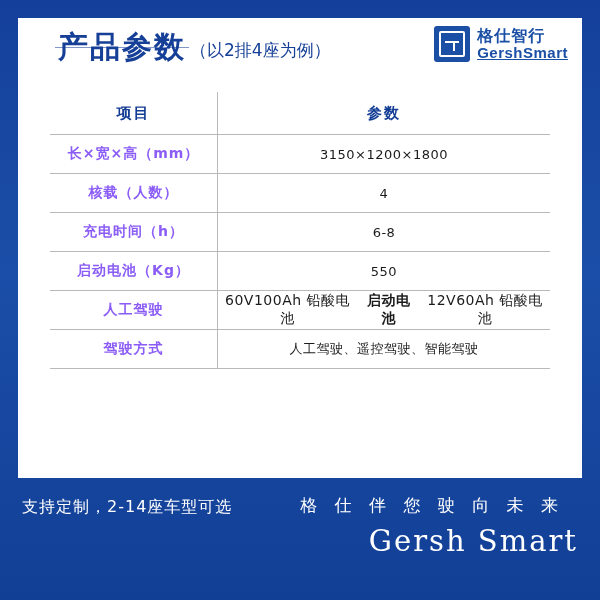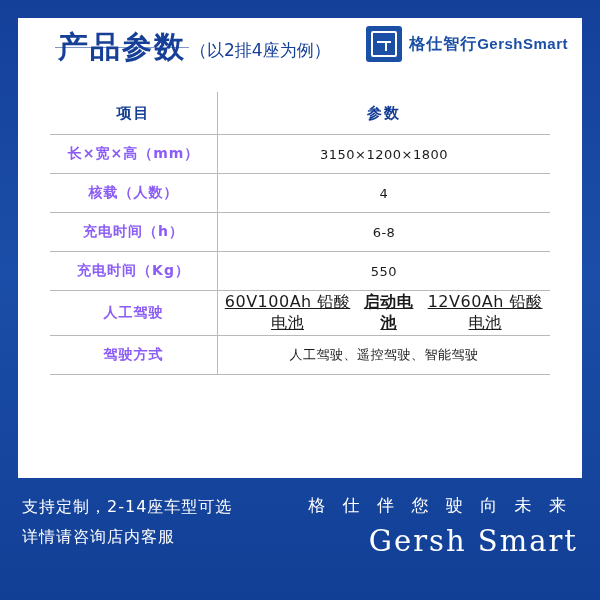--- a/index.html
+++ b/index.html
@@ -73,28 +73,28 @@
     box-sizing:border-box;
   }
   .logo-mark .g::before{
     content:"";position:absolute;
     left:4px;top:8px;width:14px;height:2px;background:#fff;
   }
   .logo-mark .g::after{
     content:"";position:absolute;
     left:12px;top:8px;width:2px;height:10px;background:#fff;
   }
-  .logo-text{display:flex;line-height:1.05;}
+  .logo-text{display:flex;flex-direction:column;line-height:1.05;}
   .logo-cn{
     font-family:"DejaVu Sans","Liberation Sans",sans-serif;
     font-size:16px;font-weight:bold;color:#1a4fa5;letter-spacing:1px;
   }
   .logo-en{
     font-family:"Liberation Sans",sans-serif;
-    font-size:15px;font-weight:bold;color:#1a4fa5;letter-spacing:.5px;
+    font-size:15px;font-weight:bold;color:#1a4fa5;letter-spacing:.5px;text-decoration:underline;
   }
 
   
   table.spec{
     position:absolute;
     left:32px;right:20px;
     top:74px;
     border-collapse:collapse;
     width:calc(100% - 64px);
     table-layout:fixed;
@@ -127,43 +127,42 @@
     color:#133d94;
     height:40px;
     letter-spacing:2px;
   }
   tr.head td.value{color:#133d94;}
   .battery-line{
     display:flex;
     justify-content:center;
     align-items:center;
     gap:4px;
-    font-size:16px;
-    text-decoration:underline;
+    font-size:14px;
   }
   .battery-line b{font-weight:bold;color:#1b1b1b;}
 
   
   .bottom{
     position:absolute;
     left:0;right:0;bottom:0;
     height:122px;
     color:#ffffff;
   }
   .b-left{
     position:absolute;
     left:22px;top:14px;
     font-family:"DejaVu Sans","Liberation Sans",sans-serif;
     font-size:16px;
     line-height:1.85;
     letter-spacing:1px;
   }
   .b-right-top{
     position:absolute;
-    right:28px;top:16px;
+    right:36px;top:16px;
     font-family:"DejaVu Sans","Liberation Sans",sans-serif;
     font-size:17px;
     letter-spacing:6px;
     white-space:nowrap;
   }
   .b-right-bottom{
     position:absolute;
     right:22px;top:46px;
     font-family:"DejaVu Serif","Liberation Serif",serif;
     font-size:29px;
@@ -207,21 +206,21 @@
         </tr>
         <tr>
           <td class="label">核载（人数）</td>
           <td class="value">4</td>
         </tr>
         <tr>
           <td class="label">充电时间（h）</td>
           <td class="value">6-8</td>
         </tr>
         <tr>
-          <td class="label">充电时间（Kg）</td>
+          <td class="label">启动电池（Kg）</td>
           <td class="value">550</td>
         </tr>
         <tr>
           <td class="label">人工驾驶</td>
           <td class="value">
             <div class="battery-line">
               <span>60V100Ah 铅酸电池</span>
               <b>启动电池</b>
               <span>12V60Ah 铅酸电池</span>
             </div>
@@ -232,19 +231,18 @@
           <td class="value">人工驾驶、遥控驾驶、智能驾驶</td>
         </tr>
       </tbody>
     </table>
 
   </div>
 
   <div class="bottom">
     <div class="b-left">
       <div>支持定制，2-14座车型可选</div>
-      <div>详情请咨询店内客服</div>
     </div>
     <div class="b-right-top">格 仕 伴 您 驶 向 未 来</div>
     <div class="b-right-bottom">Gersh Smart</div>
   </div>
 
 </div>
 
 </body></html>

